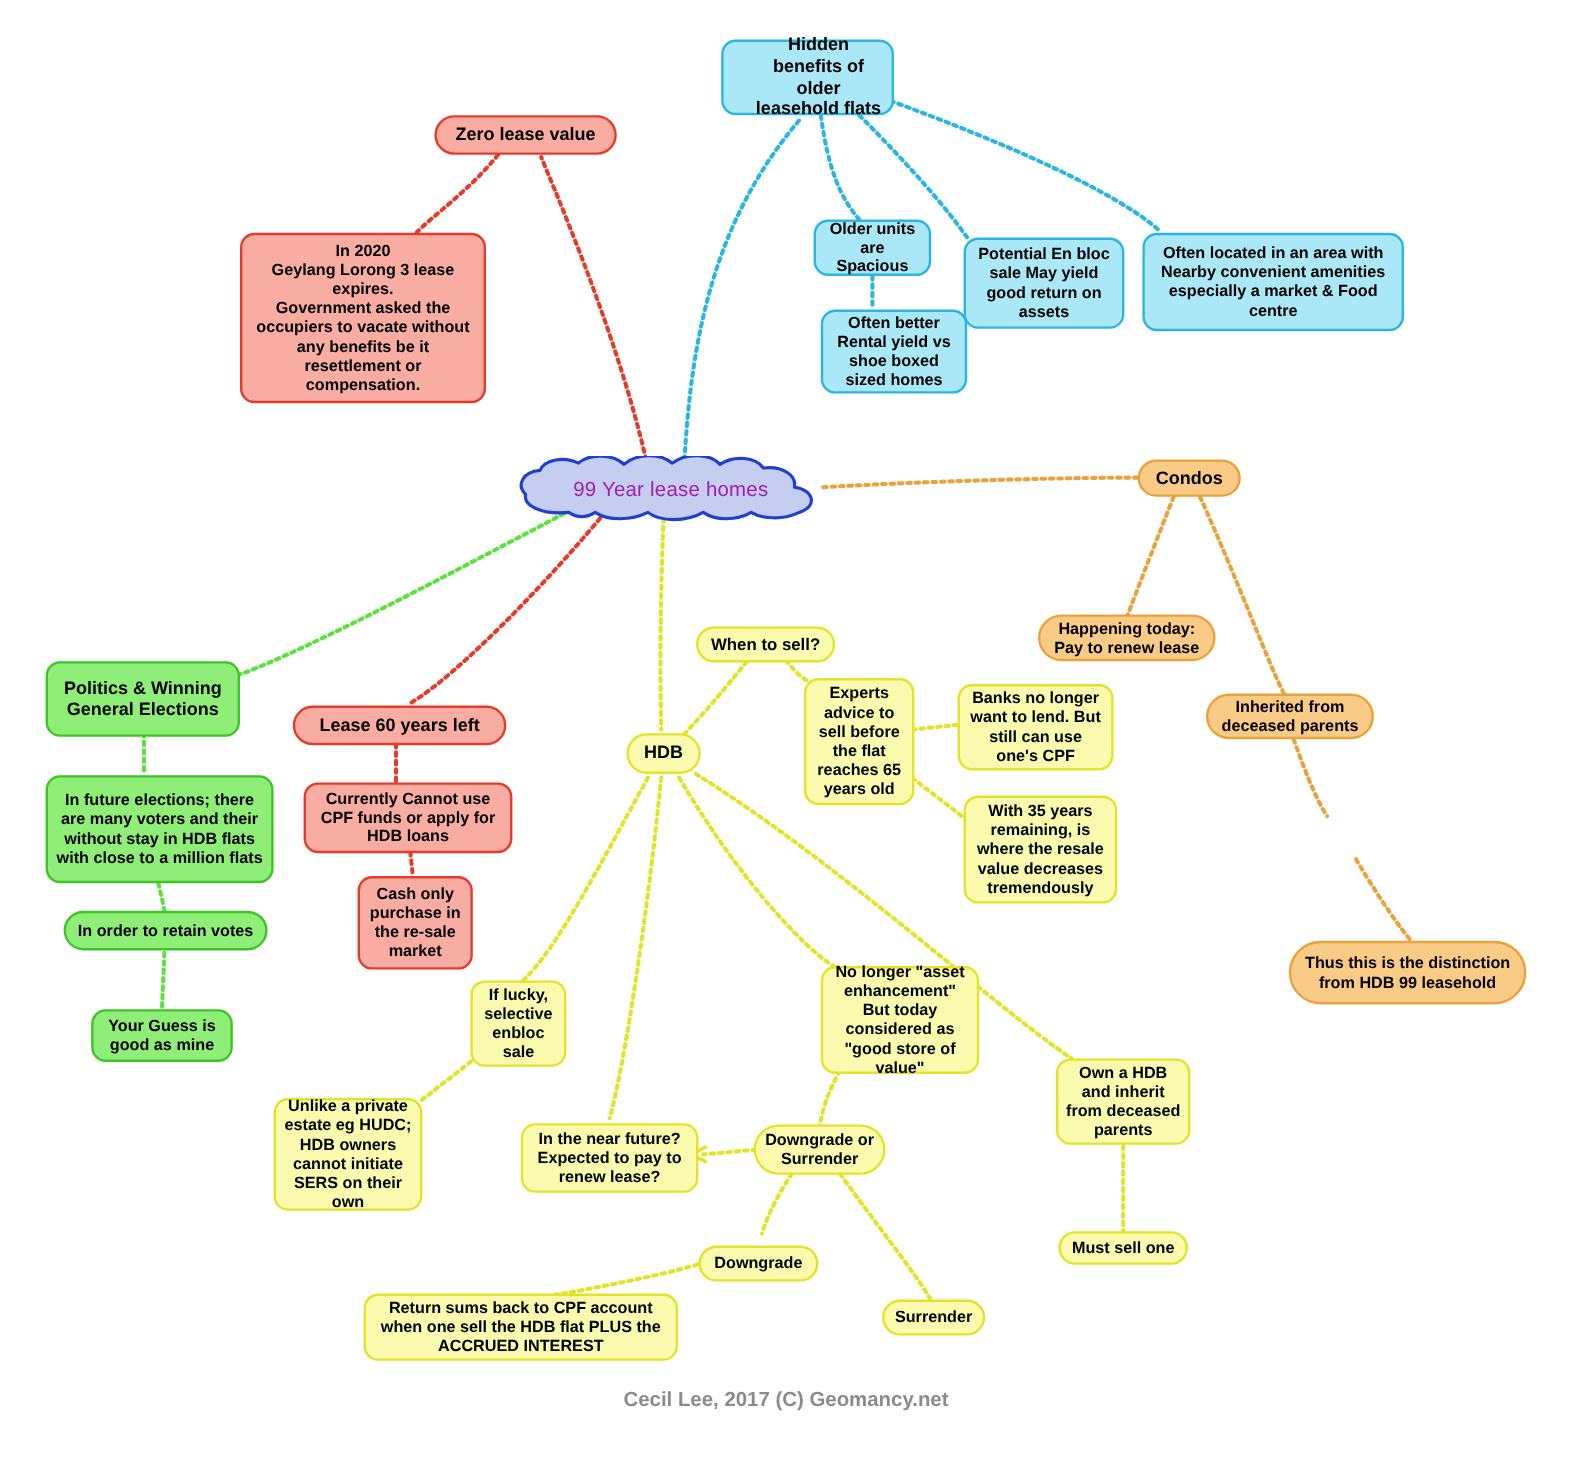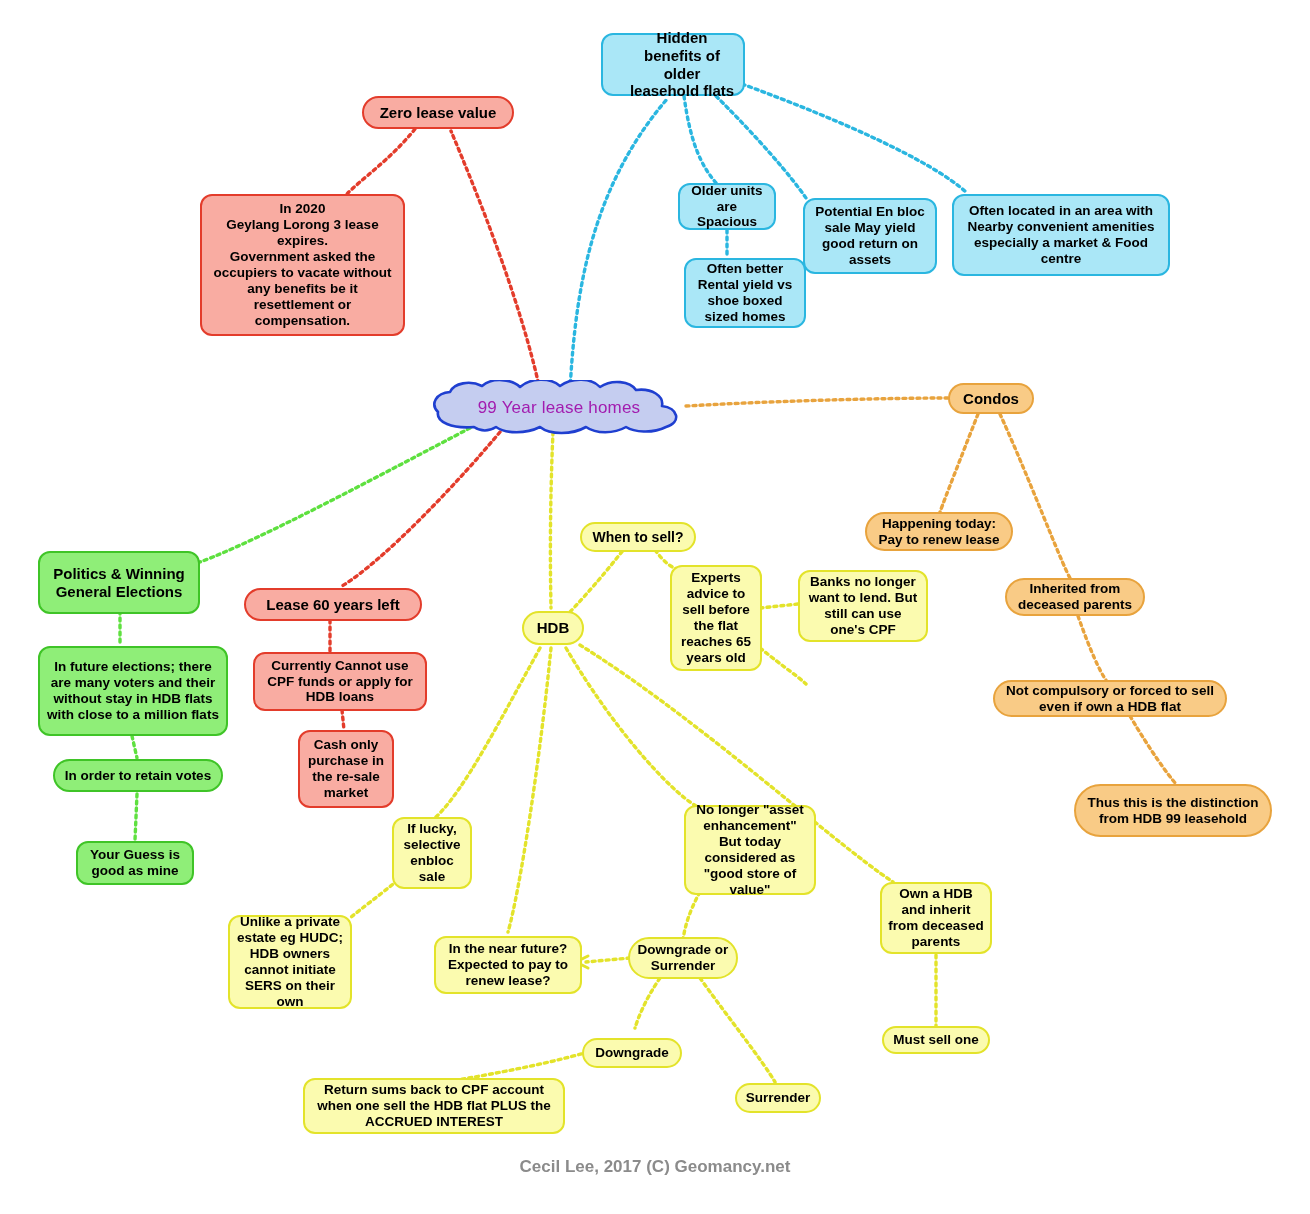--- a/index.html
+++ b/index.html
@@ -216,20 +216,23 @@
   </div>
 
   <div class="node t-yellow r-round" style="left:670px; top:565px; width:92px; height:106px; font-size:13.5px;">
     <span>Experts advice to sell before the flat reaches 65 years old</span>
   </div>
 
   <div class="node t-yellow r-round" style="left:798px; top:570px; width:130px; height:72px; font-size:13.5px;">
     <span>Banks no longer want to lend. But still can use one's CPF</span>
   </div>
 
+  <div class="node t-yellow r-round" style="left:803px; top:663px; width:128px; height:90px; font-size:13.5px;">
+    <span>With 35 years remaining, is where the resale value decreases tremendously</span>
+  </div>
 
   <div class="node t-yellow r-round" style="left:392px; top:817px; width:80px; height:72px; font-size:13.5px;">
     <span>If lucky, selective enbloc sale</span>
   </div>
 
   <div class="node t-yellow r-round" style="left:228px; top:915px; width:124px; height:94px; font-size:13.5px;">
     <span>Unlike a private estate eg HUDC; HDB owners cannot initiate SERS on their own</span>
   </div>
 
   <div class="node t-yellow r-round" style="left:434px; top:936px; width:148px; height:58px; font-size:13.5px;">
@@ -269,23 +272,20 @@
   </div>
 
   <div class="node t-orange r-pill" style="left:865px; top:512px; width:148px; height:39px; font-size:13.5px;">
     <span>Happening today: Pay to renew lease</span>
   </div>
 
   <div class="node t-orange r-pill" style="left:1005px; top:578px; width:140px; height:38px; font-size:13.5px;">
     <span>Inherited from deceased parents</span>
   </div>
 
-  <div class="node t-orange r-pill" style="left:993px; top:680px; width:234px; height:37px; font-size:13.5px;">
-    <span>Not compulsory or forced to sell even if own a HDB flat</span>
-  </div>
 
   <div class="node t-orange r-pill" style="left:1074px; top:784px; width:198px; height:53px; font-size:13.5px;">
     <span>Thus this is the distinction from HDB 99 leasehold</span>
   </div>
 
   <div class="footer" style="left:0; top:1157px;">
     <span>Cecil Lee, 2017 (C) Geomancy.net</span>
   </div>
 
 </div>

